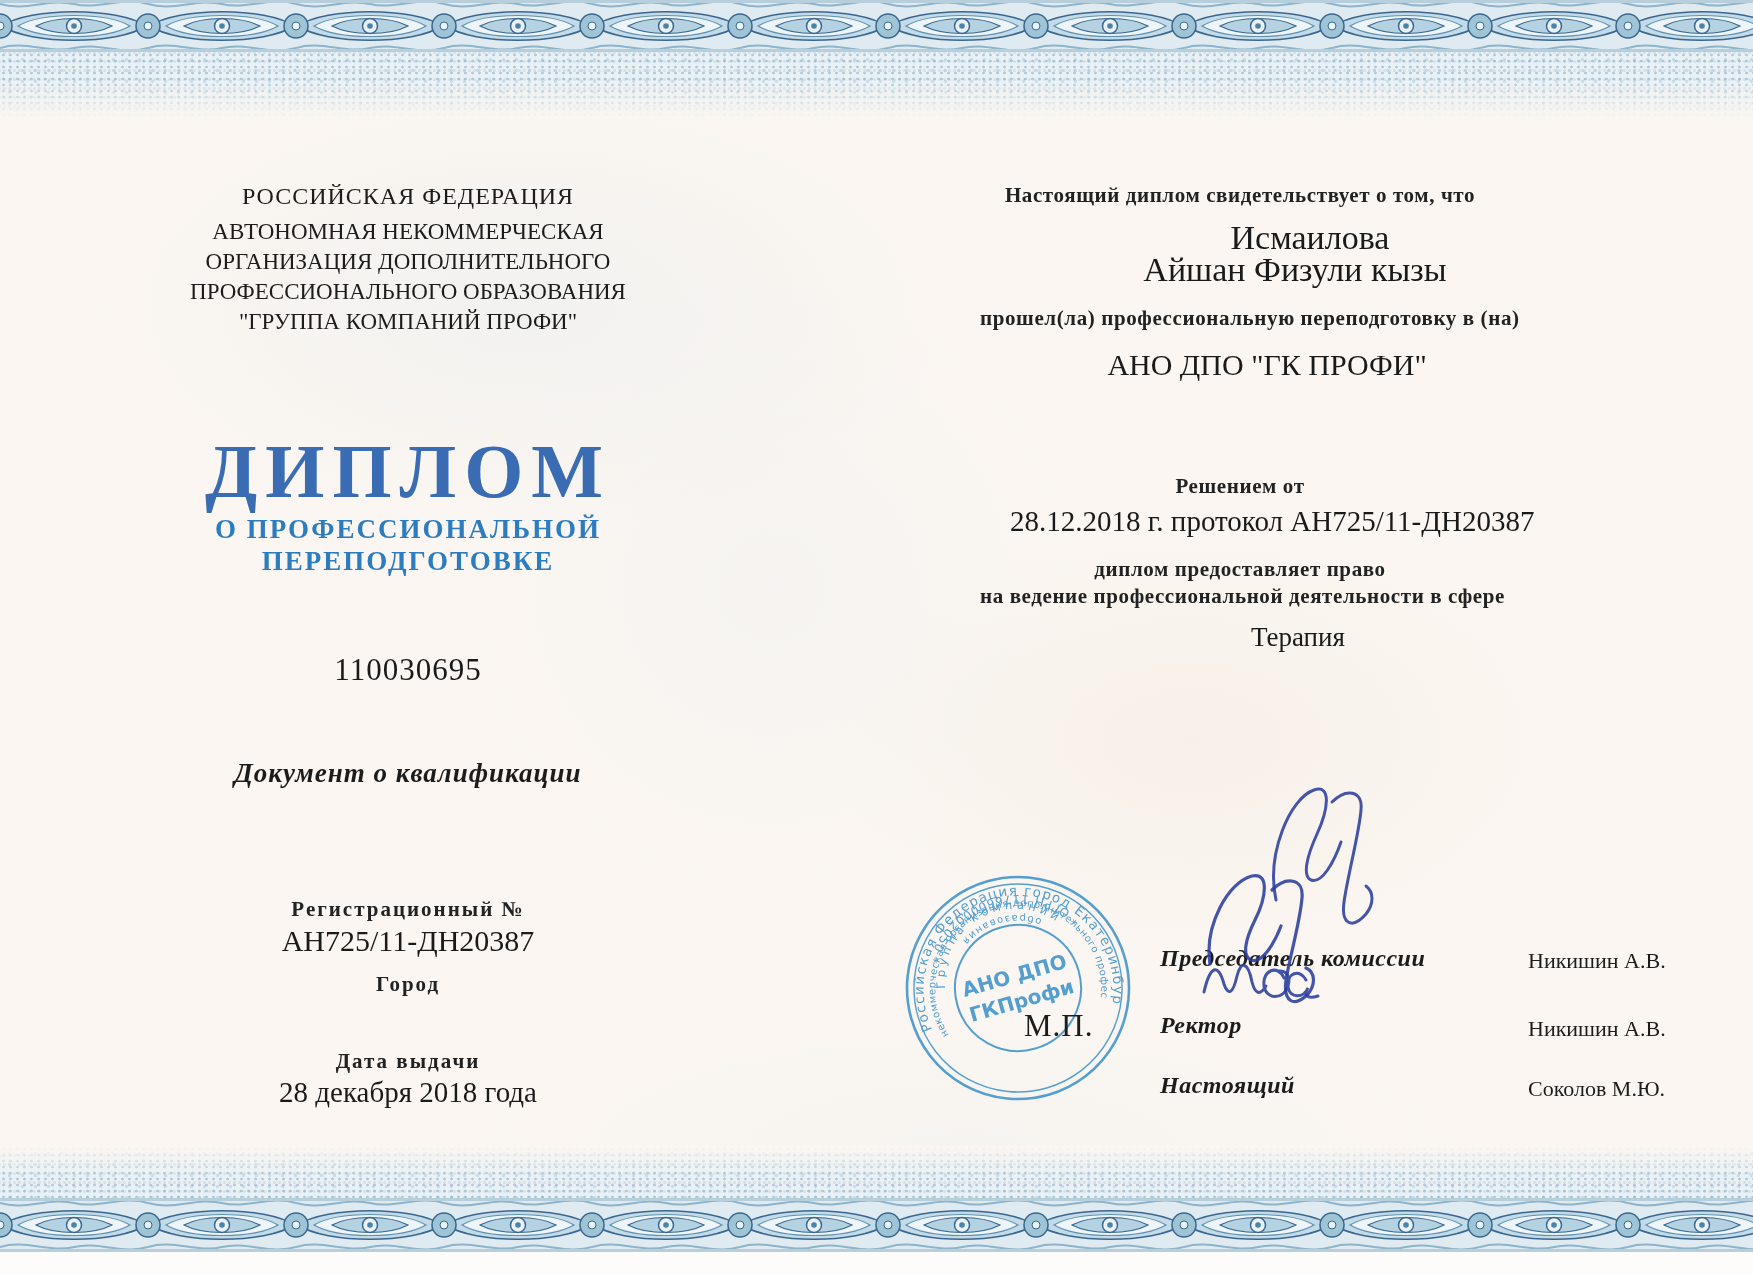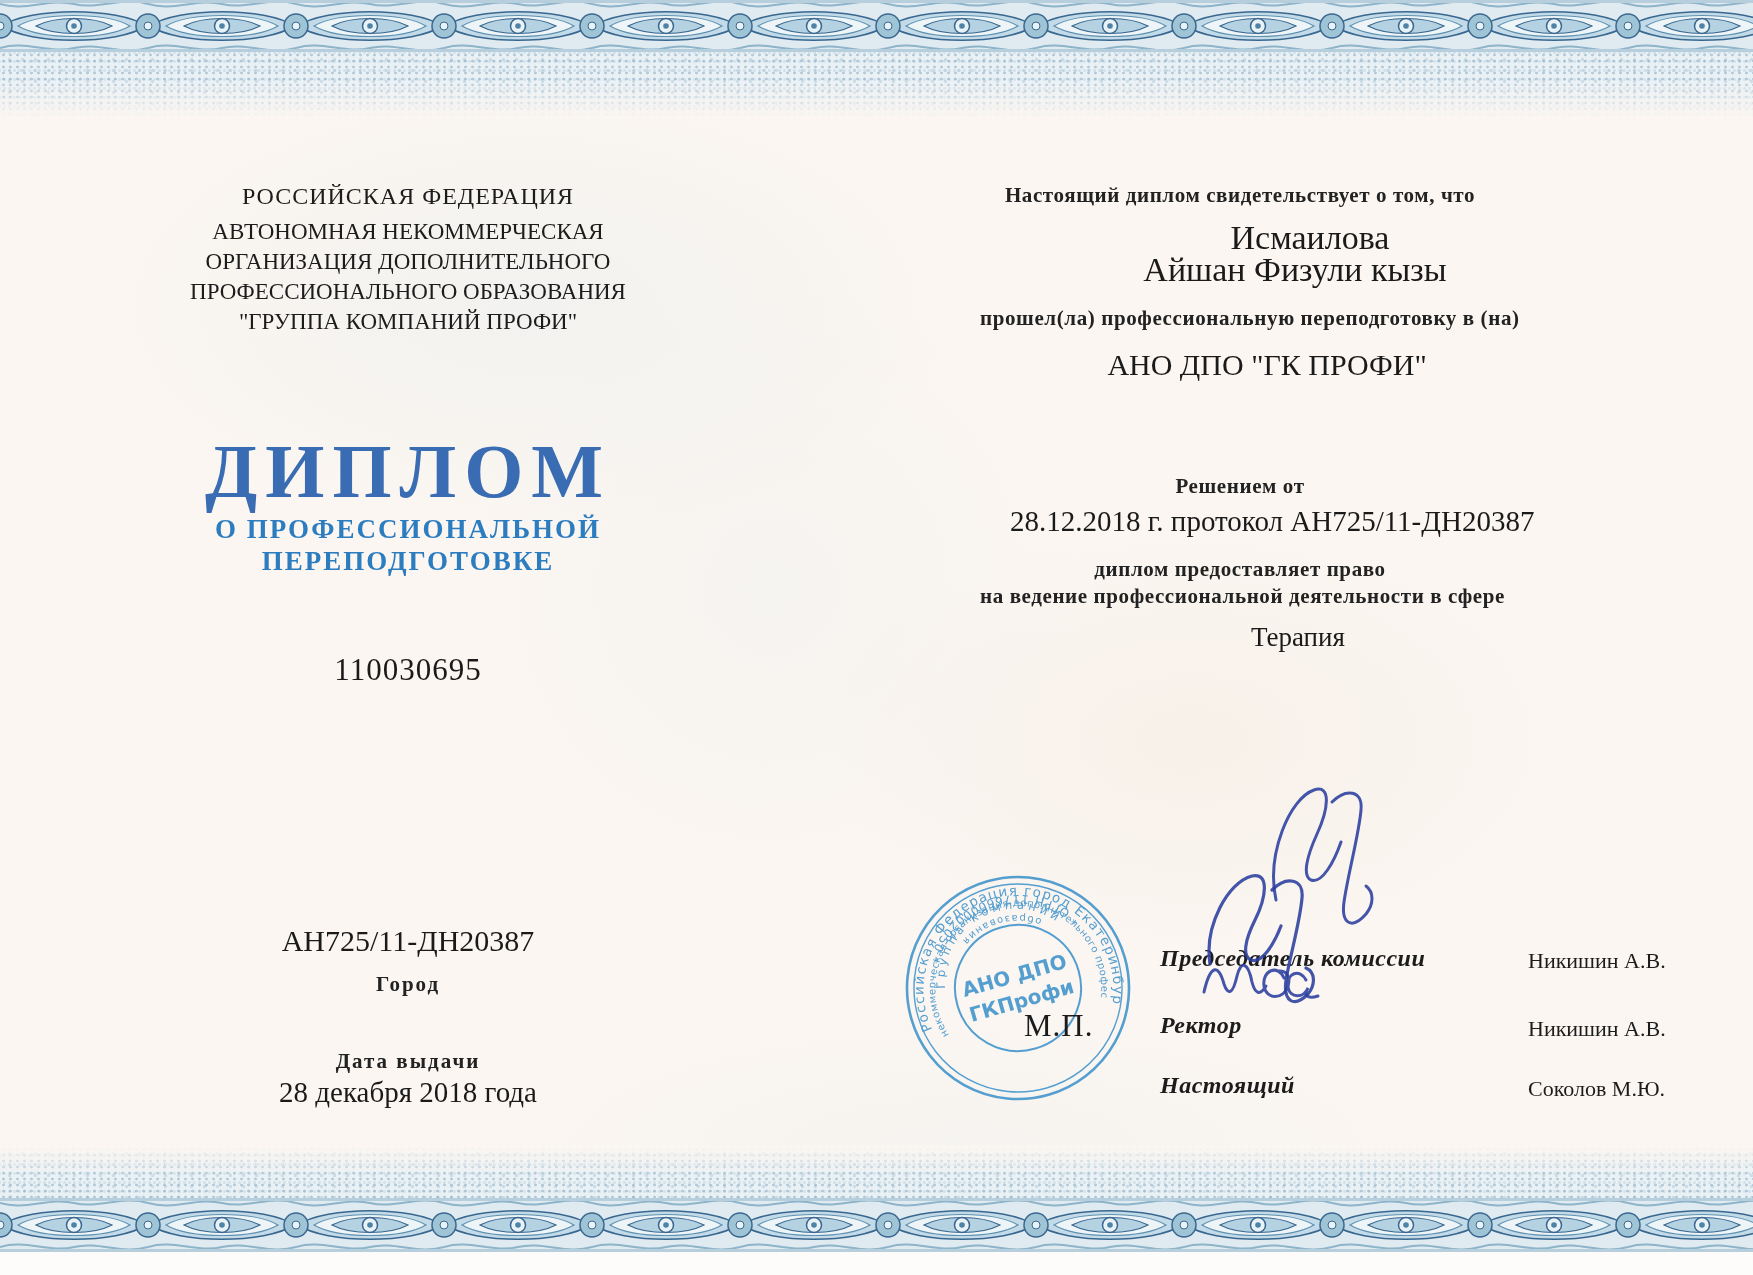--- a/index.html
+++ b/index.html
@@ -104,21 +104,23 @@
     <div class="line" style="top:219px;font-size:23px;">АВТОНОМНАЯ НЕКОММЕРЧЕСКАЯ</div>
     <div class="line" style="top:279px;font-size:23px;">ПРОФЕССИОНАЛЬНОГО ОБРАЗОВАНИЯ</div>
     <div class="line" style="top:309px;font-size:23px;">"ГРУППА КОМПАНИЙ ПРОФИ"</div>
 
     <div class="line title-main" style="top:428px;">ДИПЛОМ</div>
     <div class="line title-sub" style="top:514px;">О ПРОФЕССИОНАЛЬНОЙ</div>
     <div class="line title-sub" style="top:546px;">ПЕРЕПОДГОТОВКЕ</div>
 
     <div class="line value" style="top:607px;font-size:31px;letter-spacing:1px;margin-top:45px;">110030695</div>
 
-
+    <div class="line italic-note" style="top:758px;">Документ о квалификации</div>
+
+    <div class="line helper" style="top:897px;letter-spacing:2px;">Регистрационный №</div>
     <div class="line value" style="top:924px;">АН725/11-ДН20387</div>
 
     <div class="line helper" style="top:972px;letter-spacing:2px;">Город</div>
 
     <div class="line helper" style="top:1049px;letter-spacing:2px;">Дата выдачи</div>
     <div class="line value" style="top:1076px;font-size:29px;">28 декабря 2018 года</div>
   </div>
 
   <div class="col" style="left:980px;top:0;width:520px;height:760px;">
     <div class="line helper" style="top:183px;">Настоящий диплом свидетельствует о том, что</div>

